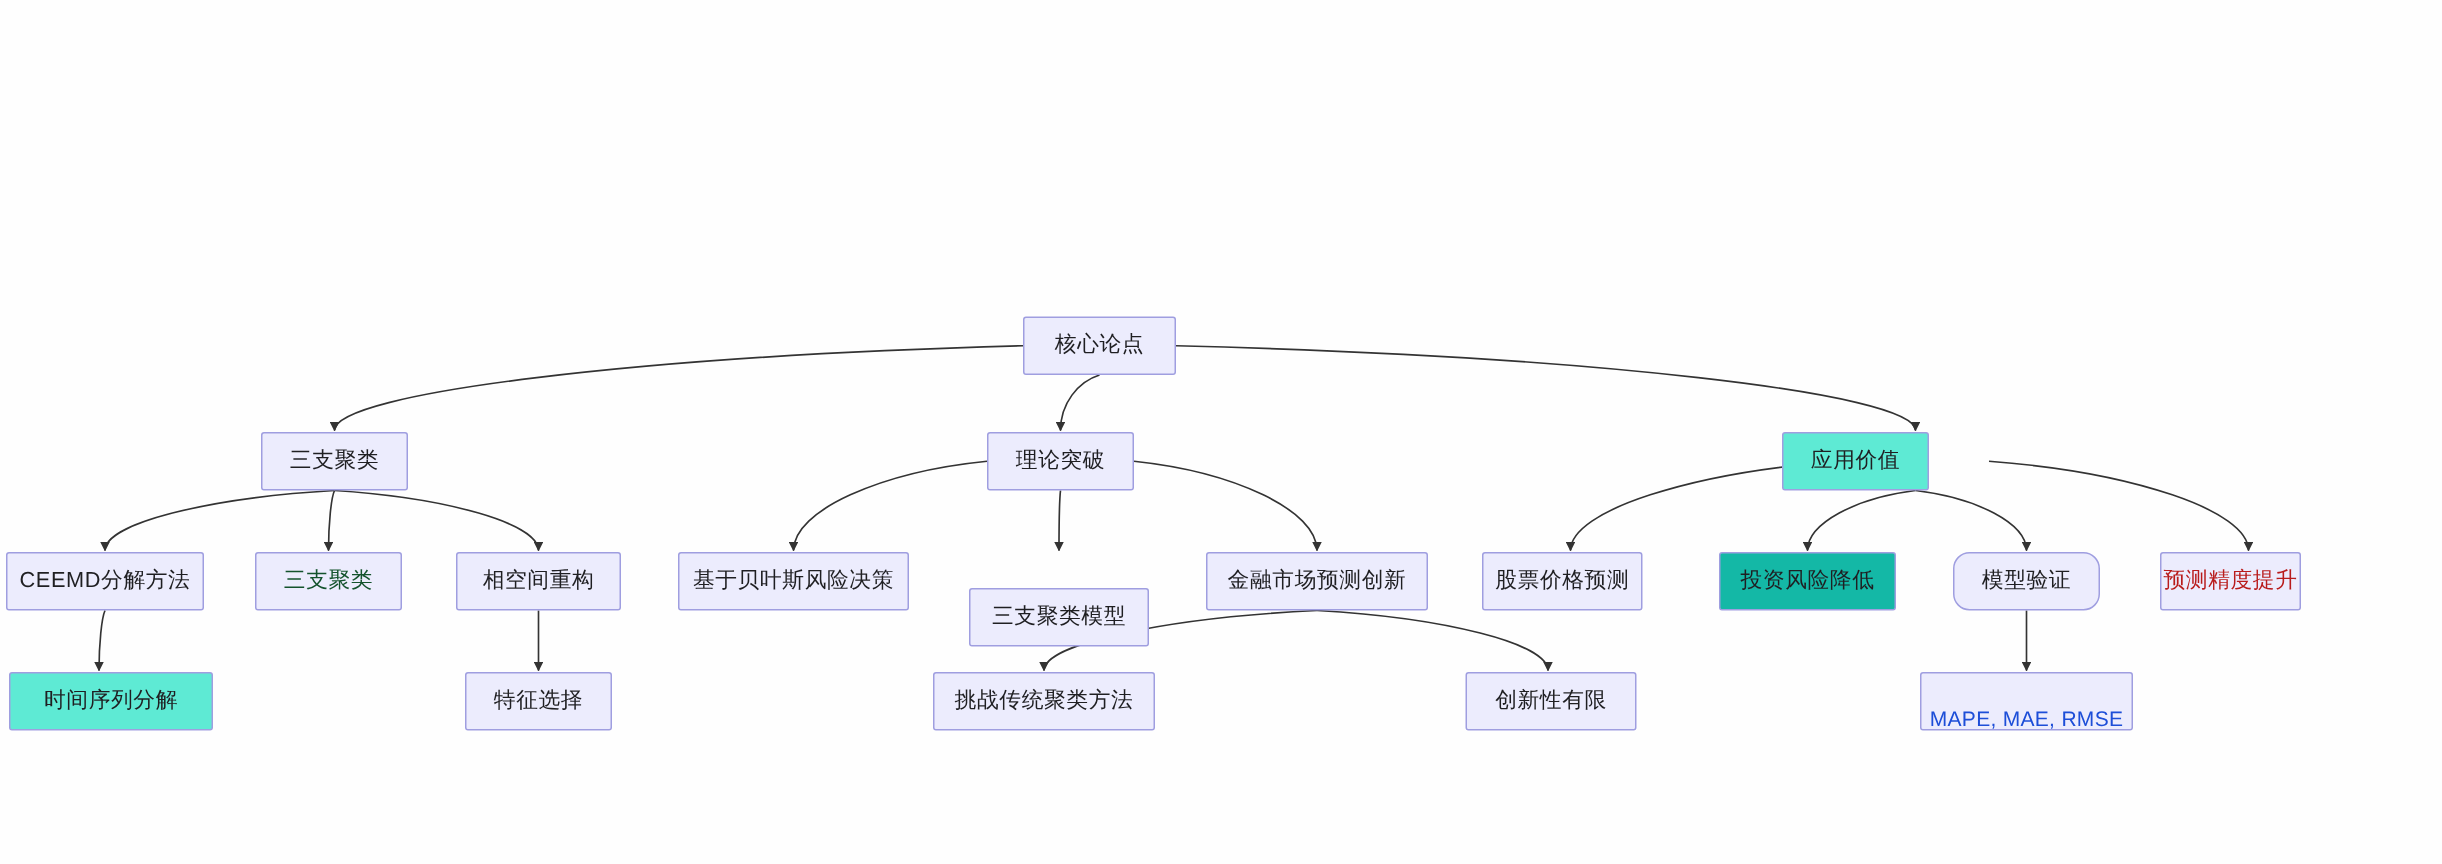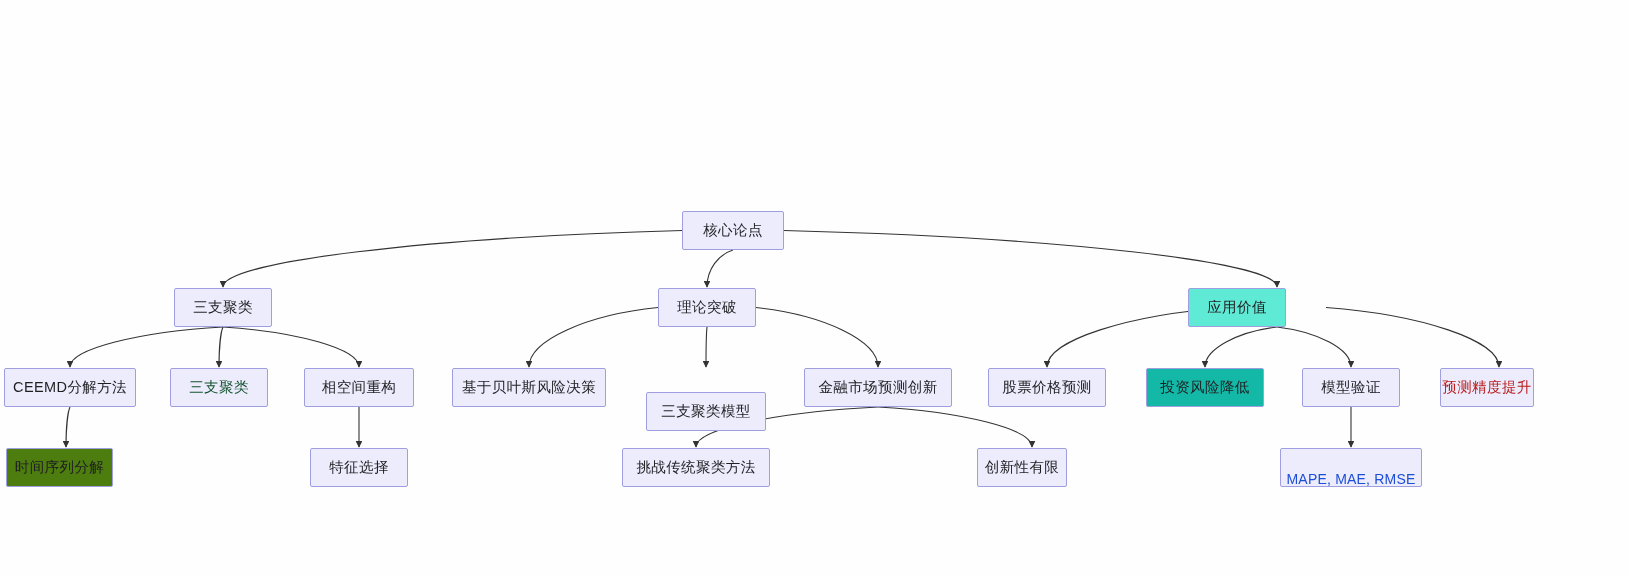--- a/index.html
+++ b/index.html
@@ -99,41 +99,41 @@
       </div>
       <div class="node" style="left: 452px; top: 368px; width: 154px; height: 39px; background: rgb(236, 236, 253); border-color: rgb(159, 158, 224); color: rgb(31, 31, 34);">
         <span>基于贝叶斯风险决策</span>
       </div>
       <div class="node" style="left: 646px; top: 368px; width: 120px; height: 39px; background: rgb(236, 236, 253); border-color: rgb(159, 158, 224); color: rgb(31, 31, 34); margin-top: 24px;">
         <span>三支聚类模型</span>
       </div>
       <div class="node" style="left: 804px; top: 368px; width: 148px; height: 39px; background: rgb(236, 236, 253); border-color: rgb(159, 158, 224); color: rgb(31, 31, 34);">
         <span>金融市场预测创新</span>
       </div>
-      <div class="node" style="left: 988px; top: 368px; width: 118px; height: 39px; background: rgb(236, 236, 253); border-color: rgb(159, 158, 224); color: rgb(31, 31, 34);">
+      <div class="node" style="left: 988px; top: 368px; width: 107px; height: 39px; background: rgb(236, 236, 253); border-color: rgb(159, 158, 224); color: rgb(31, 31, 34);">
         <span>股票价格预测</span>
       </div>
       <div class="node" style="left: 1146px; top: 368px; width: 118px; height: 39px; background: #14b8a6; border-color: rgb(159, 158, 224); color: rgb(31, 31, 34);">
         <span>投资风险降低</span>
       </div>
-      <div class="node" style="left: 1302px; top: 368px; width: 98px; height: 39px; background: rgb(236, 236, 253); border-color: rgb(159, 158, 224); color: rgb(31, 31, 34);">
+      <div class="node" style="left: 1302px; top: 368px; width: 98px; height: 39px; background: rgb(236, 236, 253); border-color: rgb(159, 158, 224); color: rgb(31, 31, 34); border-radius: 11px;">
         <span>模型验证</span>
       </div>
       <div class="node" style="left: 1440px; top: 368px; width: 94px; height: 39px; background: rgb(236, 236, 253); border-color: rgb(159, 158, 224); color: #b91c1c;">
         <span>预测精度提升</span>
       </div>
-      <div class="node" style="left: 6px; top: 448px; width: 107px; height: 39px; background: #4d7c0f; border-color: rgb(159, 158, 224); color: rgb(31, 31, 34);">
+      <div class="node" style="left: 6px; top: 448px; width: 136px; height: 39px; background: #5eead4; border-color: rgb(159, 158, 224); color: rgb(31, 31, 34);">
         <span>时间序列分解</span>
       </div>
       <div class="node" style="left: 310px; top: 448px; width: 98px; height: 39px; background: rgb(236, 236, 253); border-color: rgb(159, 158, 224); color: rgb(31, 31, 34);">
         <span>特征选择</span>
       </div>
       <div class="node" style="left: 622px; top: 448px; width: 148px; height: 39px; background: rgb(236, 236, 253); border-color: rgb(159, 158, 224); color: rgb(31, 31, 34);">
         <span>挑战传统聚类方法</span>
       </div>
-      <div class="node" style="left: 977px; top: 448px; width: 90px; height: 39px; background: rgb(236, 236, 253); border-color: rgb(159, 158, 224); color: rgb(31, 31, 34);">
+      <div class="node" style="left: 977px; top: 448px; width: 114px; height: 39px; background: rgb(236, 236, 253); border-color: rgb(159, 158, 224); color: rgb(31, 31, 34);">
         <span>创新性有限</span>
       </div>
       <div class="node latin" style="left: 1280px; top: 448px; width: 142px; height: 39px; background: rgb(236, 236, 253); border-color: rgb(159, 158, 224); color: #1d4ed8; align-items: flex-end;">
         <span>MAPE, MAE, RMSE</span>
       </div>
     </div>
 </div>
 
 </body></html>

